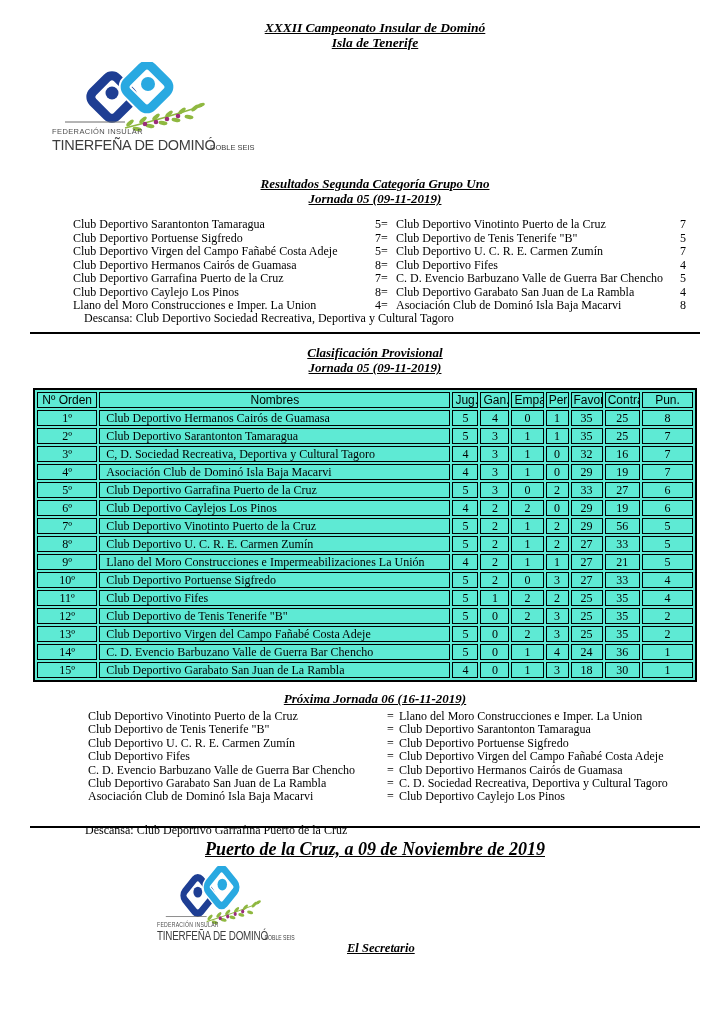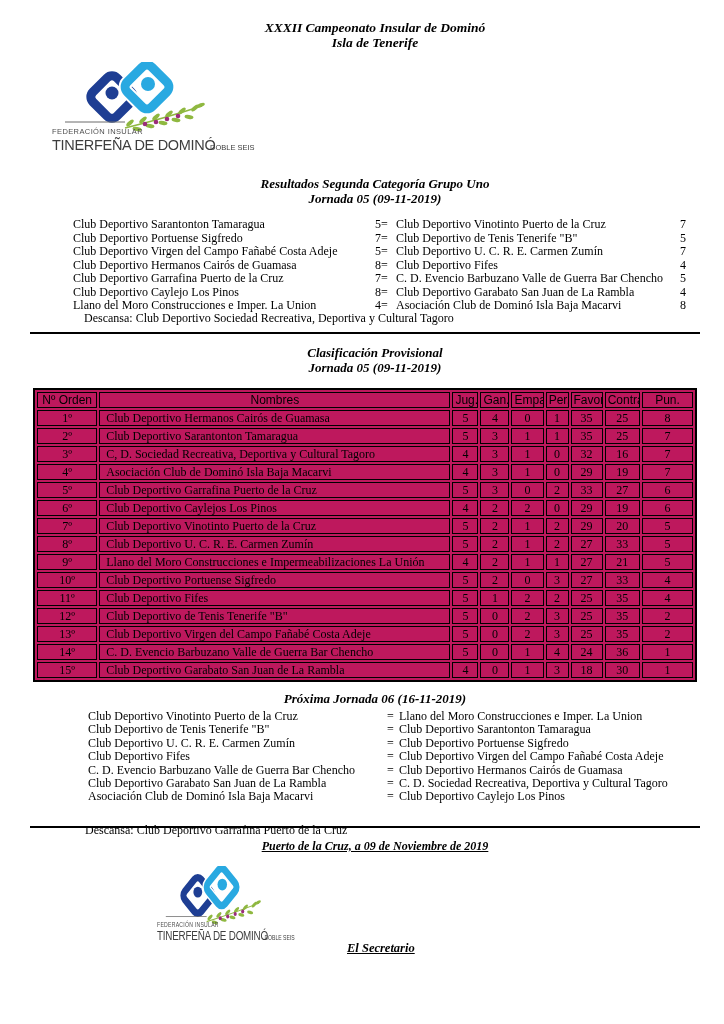--- a/index.html
+++ b/index.html
@@ -4,56 +4,56 @@
 <style>
   html,body{margin:0;padding:0;background:#ffffff;}
   .page{
     position:relative;width:724px;height:1024px;background:#fff;
     font-family:"Liberation Serif",serif;color:#000;overflow:hidden;
   }
   .heading{
     position:absolute;left:40px;right:14px;text-align:center;
     font-weight:bold;font-style:italic;font-size:13px;line-height:15px;
   }
-  .heading .u{}
+  .heading .u{text-decoration:underline;}
   .title{font-size:13.5px;}
   
   .list{position:absolute;font-size:12px;}
   .match-row{display:flex;height:13.5px;line-height:13.5px;white-space:nowrap;}
   .m-home{width:302px;overflow:visible;}
   .m-hs{width:21px;}
   .m-away{flex:1;}
   .m-as{width:12px;text-align:right;}
   .descansa{height:13.5px;line-height:13.5px;padding-left:11px;white-space:nowrap;}
   .pair-row{display:flex;height:13.4px;line-height:13.4px;white-space:nowrap;}
   .p-home{width:299px;}
   .p-eq{width:12px;}
   .p-away{flex:1;}
   .descansa2{height:13.4px;line-height:13.4px;margin-left:-3px;white-space:nowrap;margin-top:20px;}
   .rule{position:absolute;left:30px;width:670px;height:2px;background:#000;}
   
   .standings{position:absolute;top:388px;left:33px;}
   table.cls{
     border-collapse:separate;border-spacing:2px;border:2px solid #000;
-    table-layout:fixed;width:664px;font-size:12px;background:#be185d;
+    table-layout:fixed;width:664px;font-size:12px;background:#5eead4;
   }
   table.cls th{
     font-family:"Liberation Sans",sans-serif;font-weight:normal;
     border:1px solid #000;height:14px;line-height:14px;text-align:center;
     padding:0 2px;overflow:hidden;white-space:nowrap;
   }
   table.cls td{
     border:1px solid #000;height:14px;line-height:14px;text-align:center;
     padding:0 2px;overflow:visible;white-space:nowrap;
   }
   table.cls td.name{text-align:left;padding:0 0 0 6px;}
   
   .dateline{
     position:absolute;top:839px;left:40px;right:14px;text-align:center;
-    font-weight:bold;font-style:italic;font-size:12px;
+    font-weight:bold;font-style:italic;font-size:18px;
   }
   .dateline .u{text-decoration:underline;}
   .signature{
     position:absolute;top:941px;left:347px;
     font-weight:bold;font-style:italic;font-size:12.5px;text-decoration:underline;text-align:center;
   }
   .logo1{position:absolute;left:52px;top:62px;width:250px;height:95px;}
   .logo2{position:absolute;left:157px;top:866px;width:170px;height:80px;}
   .logo-small{font-family:"Liberation Sans",sans-serif;font-size:7.5px;fill:#4e4e4e;letter-spacing:0.4px;}
   .logo-big{font-family:"Liberation Sans",sans-serif;font-size:14.5px;fill:#3d3d3d;letter-spacing:-0.3px;}
@@ -255,21 +255,21 @@
             <td>6</td>
           </tr>
           <tr>
             <td>7º</td>
             <td class="name">Club Deportivo Vinotinto Puerto de la Cruz</td>
             <td>5</td>
             <td>2</td>
             <td>1</td>
             <td>2</td>
             <td>29</td>
-            <td>20</td>
+            <td>56</td>
             <td>5</td>
           </tr>
           <tr>
             <td>8º</td>
             <td class="name">Club Deportivo U. C. R. E. Carmen Zumín</td>
             <td>5</td>
             <td>2</td>
             <td>1</td>
             <td>2</td>
             <td>27</td>

